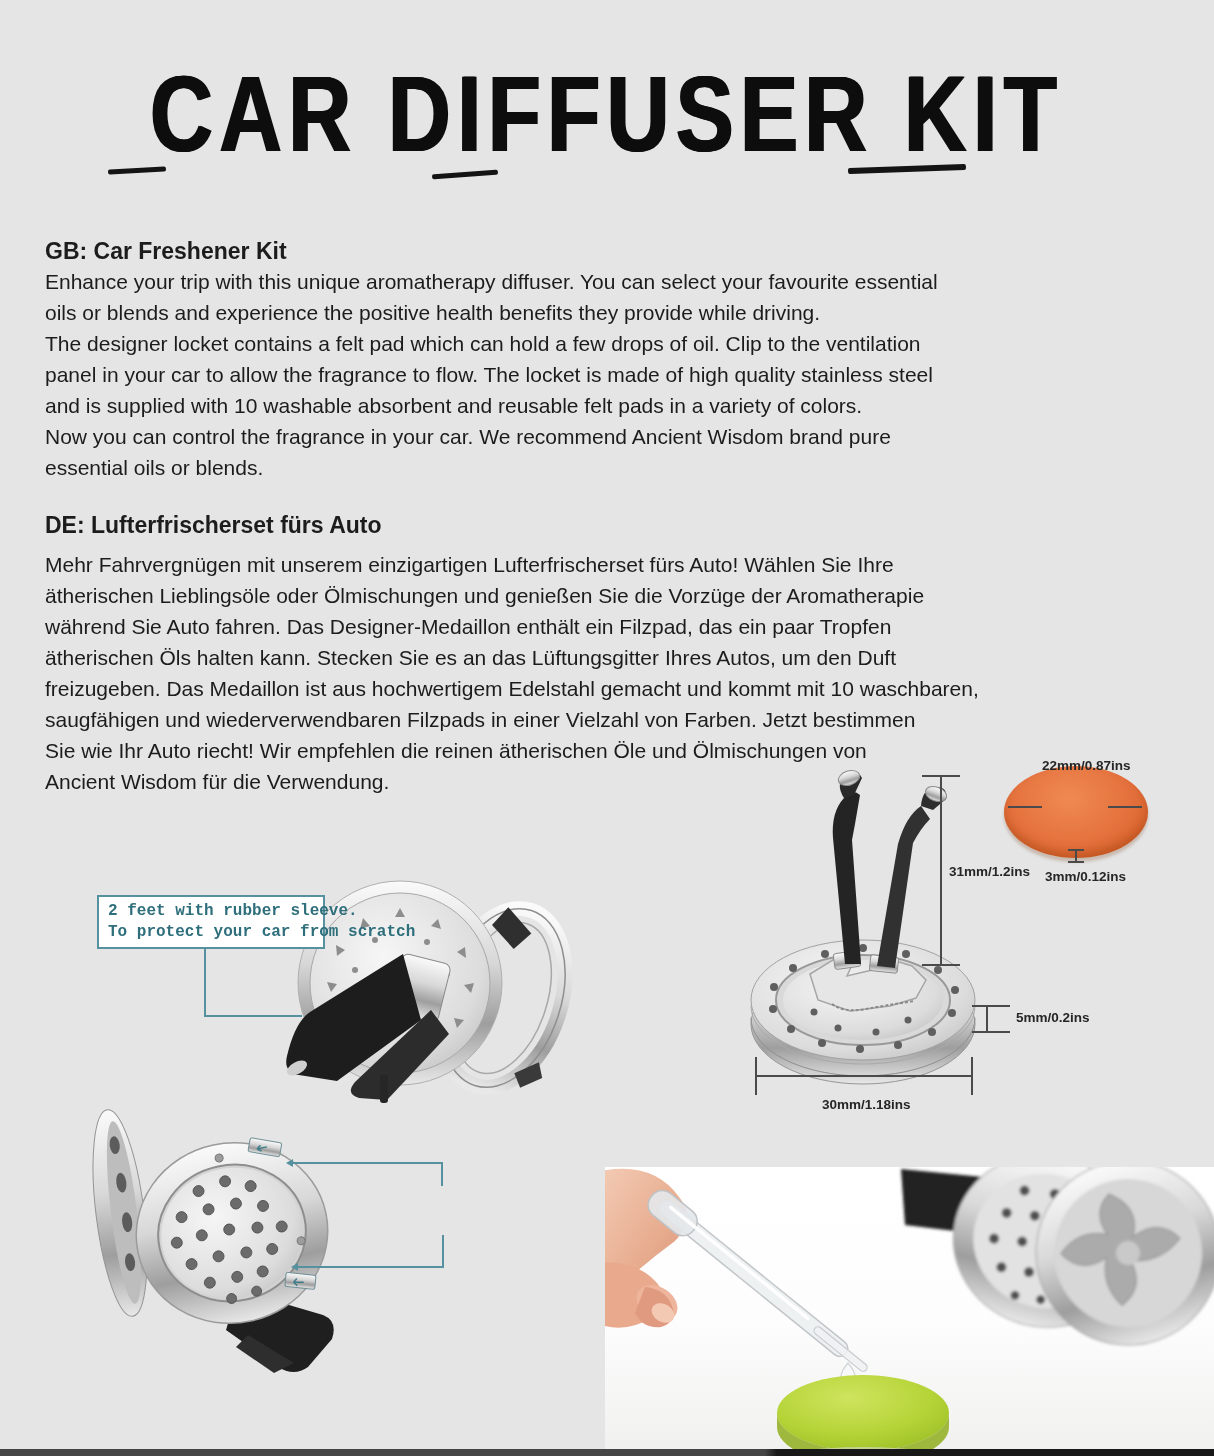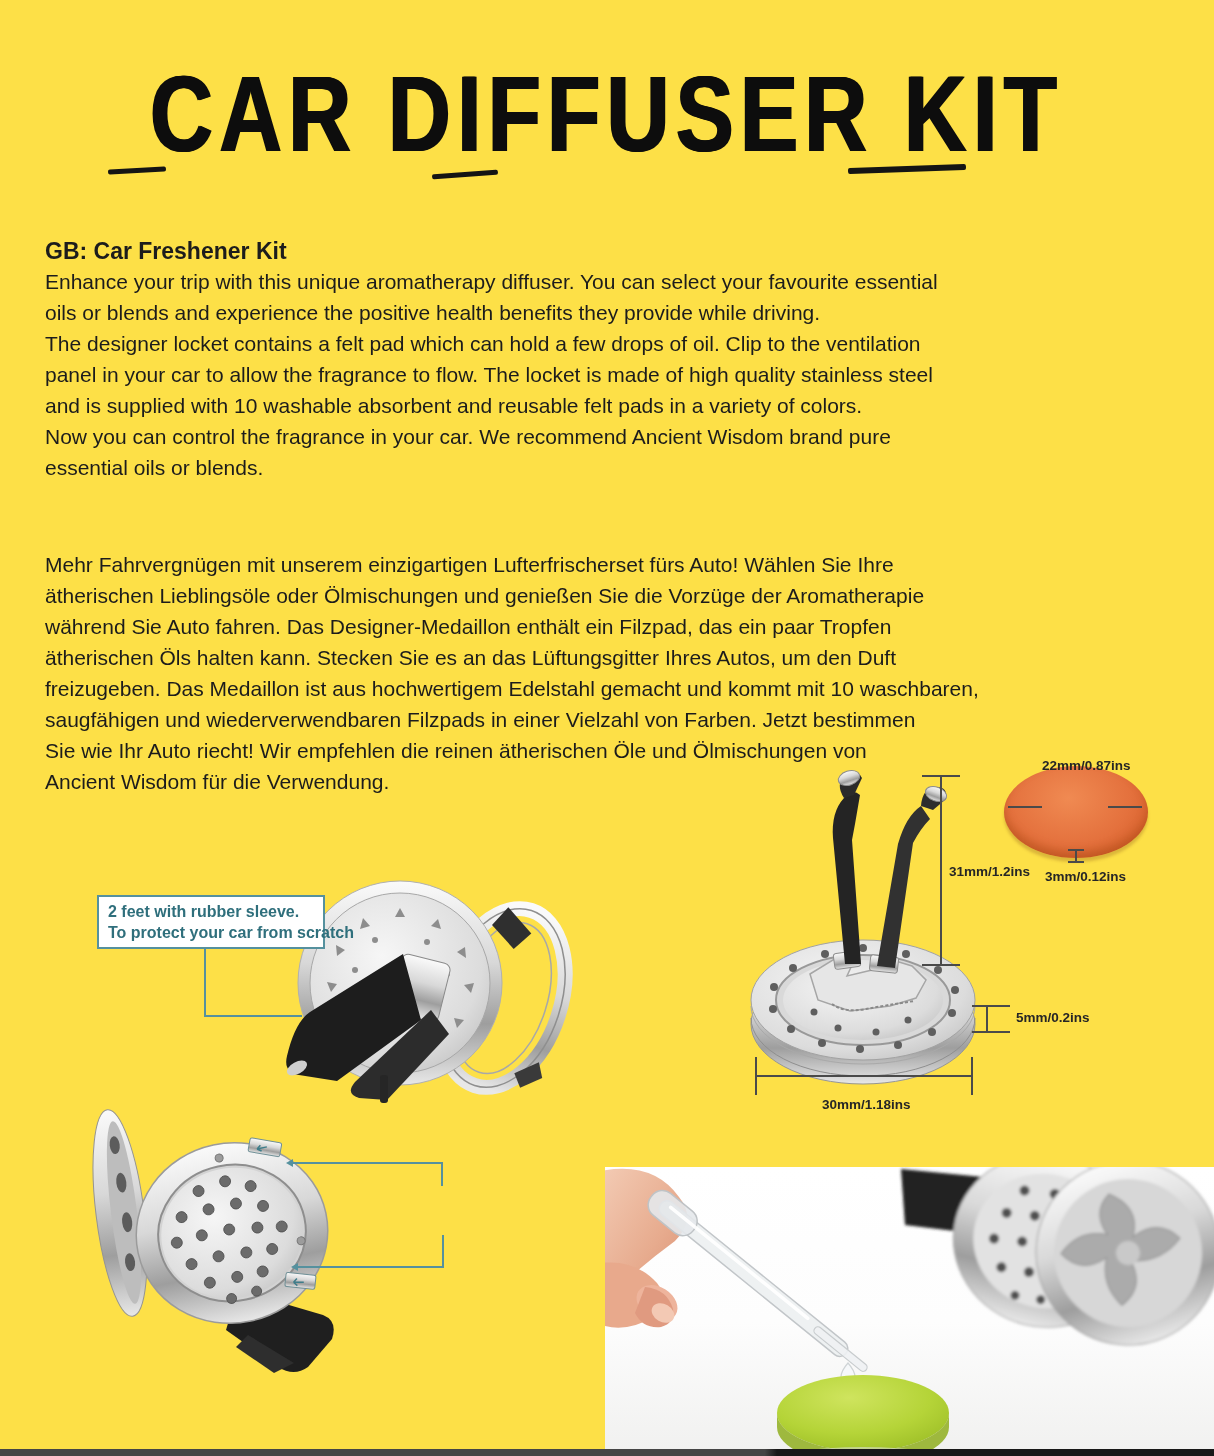--- a/index.html
+++ b/index.html
@@ -1,32 +1,32 @@
 <!DOCTYPE html>
 <html><head>
 <meta charset="utf-8">
 <style>
   html,body{margin:0;padding:0;background:#ffffff;}
   body{font-family:"Liberation Sans","DejaVu Sans",sans-serif;color:#1c1c1c;}
-  #page{position:relative;width:1214px;height:1456px;background:#fde047;overflow:hidden;margin:0 auto;}
+  #page{position:relative;width:1214px;height:1456px;background:#e5e5e5;overflow:hidden;margin:0 auto;}
 
   
   .title-wrap{position:absolute;top:52px;left:0;right:0;text-align:center;}
   .title{display:inline-block;font-weight:900;font-size:82px;letter-spacing:6px;color:#0d0d0d;
          transform:scaleY(1.32) scaleX(1.06);transform-origin:center top;
          text-shadow:1px 0 0 #0d0d0d, -1px 0 0 #0d0d0d;}
   .smudge{position:absolute;background:#141414;border-radius:2px;}
 
   
   .copy{position:absolute;left:45px;width:1140px;font-size:21px;line-height:31px;white-space:pre;}
   .copy-head{position:absolute;left:45px;font-size:23px;font-weight:bold;line-height:28px;}
 
   
   .callout{position:absolute;border:2px solid #55919e;background:#ffffff;color:#2f6f7c;
-           font-weight:bold;font-size:16px;line-height:21px;white-space:pre;padding:4px 9px;}
+           font-weight:bold;font-size:16px;line-height:21px;white-space:pre;padding:4px 9px;font-family:Liberation Mono, monospace;}
   .leader{position:absolute;background:#55919e;}
   .arrow-left{position:absolute;width:0;height:0;border-top:4px solid transparent;border-bottom:4px solid transparent;border-right:7px solid #55919e;}
 
   
   .dim-label{position:absolute;font-weight:bold;font-size:13.5px;color:#262626;white-space:nowrap;}
   .dim-line{position:absolute;background:#4a4a4a;}
 
   .felt-orange{position:absolute;left:1004px;top:766px;width:144px;height:92px;border-radius:50%;
     background:radial-gradient(ellipse at 45% 35%, #f08a52 0%, #e4713d 55%, #d55f2a 85%, #c8551f 100%);
     box-shadow:0 4px 3px rgba(120,60,20,.25), inset 0 -6px 8px rgba(150,60,10,.35);}
@@ -53,20 +53,21 @@
 
   <div class="copy-head" style="top:237px;">GB: Car Freshener Kit</div>
   <div class="copy" style="top:266px;">Enhance your trip with this unique aromatherapy diffuser. You can select your favourite essential
 oils or blends and experience the positive health benefits they provide while driving.
 The designer locket contains a felt pad which can hold a few drops of oil. Clip to the ventilation
 panel in your car to allow the fragrance to flow. The locket is made of high quality stainless steel
 and is supplied with 10 washable absorbent and reusable felt pads in a variety of colors.
 Now you can control the fragrance in your car. We recommend Ancient Wisdom brand pure
 essential oils or blends.</div>
 
+  <div class="copy-head" style="top:511px;">DE: Lufterfrischerset fürs Auto</div>
   <div class="copy" style="top:541px;margin-top:8px;">Mehr Fahrvergnügen mit unserem einzigartigen Lufterfrischerset fürs Auto! Wählen Sie Ihre
 ätherischen Lieblingsöle oder Ölmischungen und genießen Sie die Vorzüge der Aromatherapie
 während Sie Auto fahren. Das Designer-Medaillon enthält ein Filzpad, das ein paar Tropfen
 ätherischen Öls halten kann. Stecken Sie es an das Lüftungsgitter Ihres Autos, um den Duft
 freizugeben. Das Medaillon ist aus hochwertigem Edelstahl gemacht und kommt mit 10 waschbaren,
 saugfähigen und wiederverwendbaren Filzpads in einer Vielzahl von Farben. Jetzt bestimmen
 Sie wie Ihr Auto riecht! Wir empfehlen die reinen ätherischen Öle und Ölmischungen von
 Ancient Wisdom für die Verwendung.</div>
 
   <svg style="left:275px;top:870px;" width="300" height="240" viewBox="0 0 300 240">

